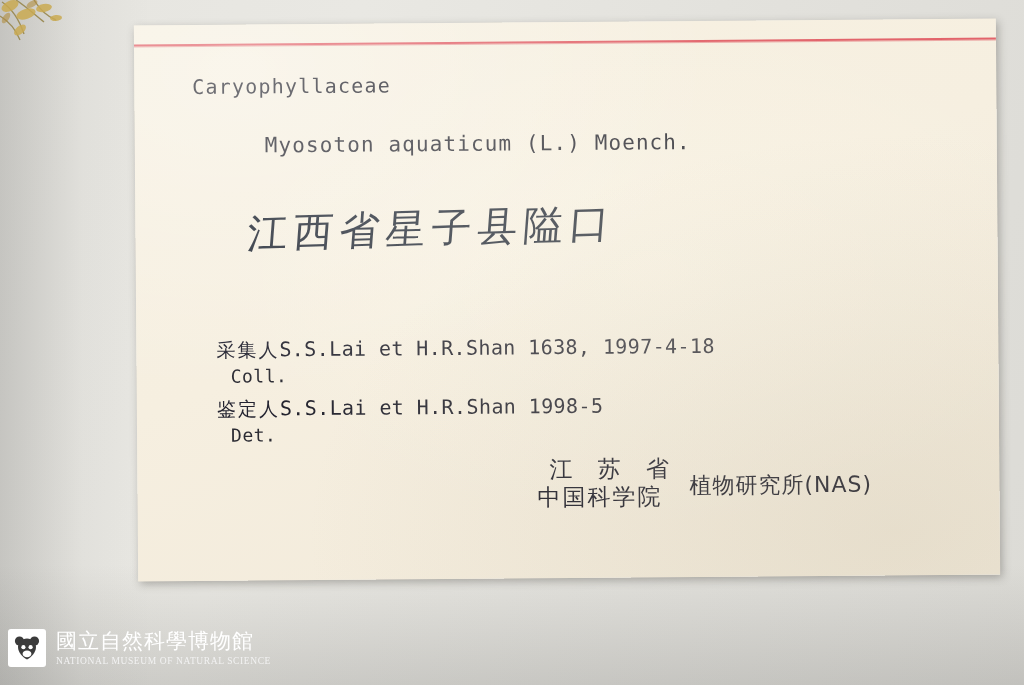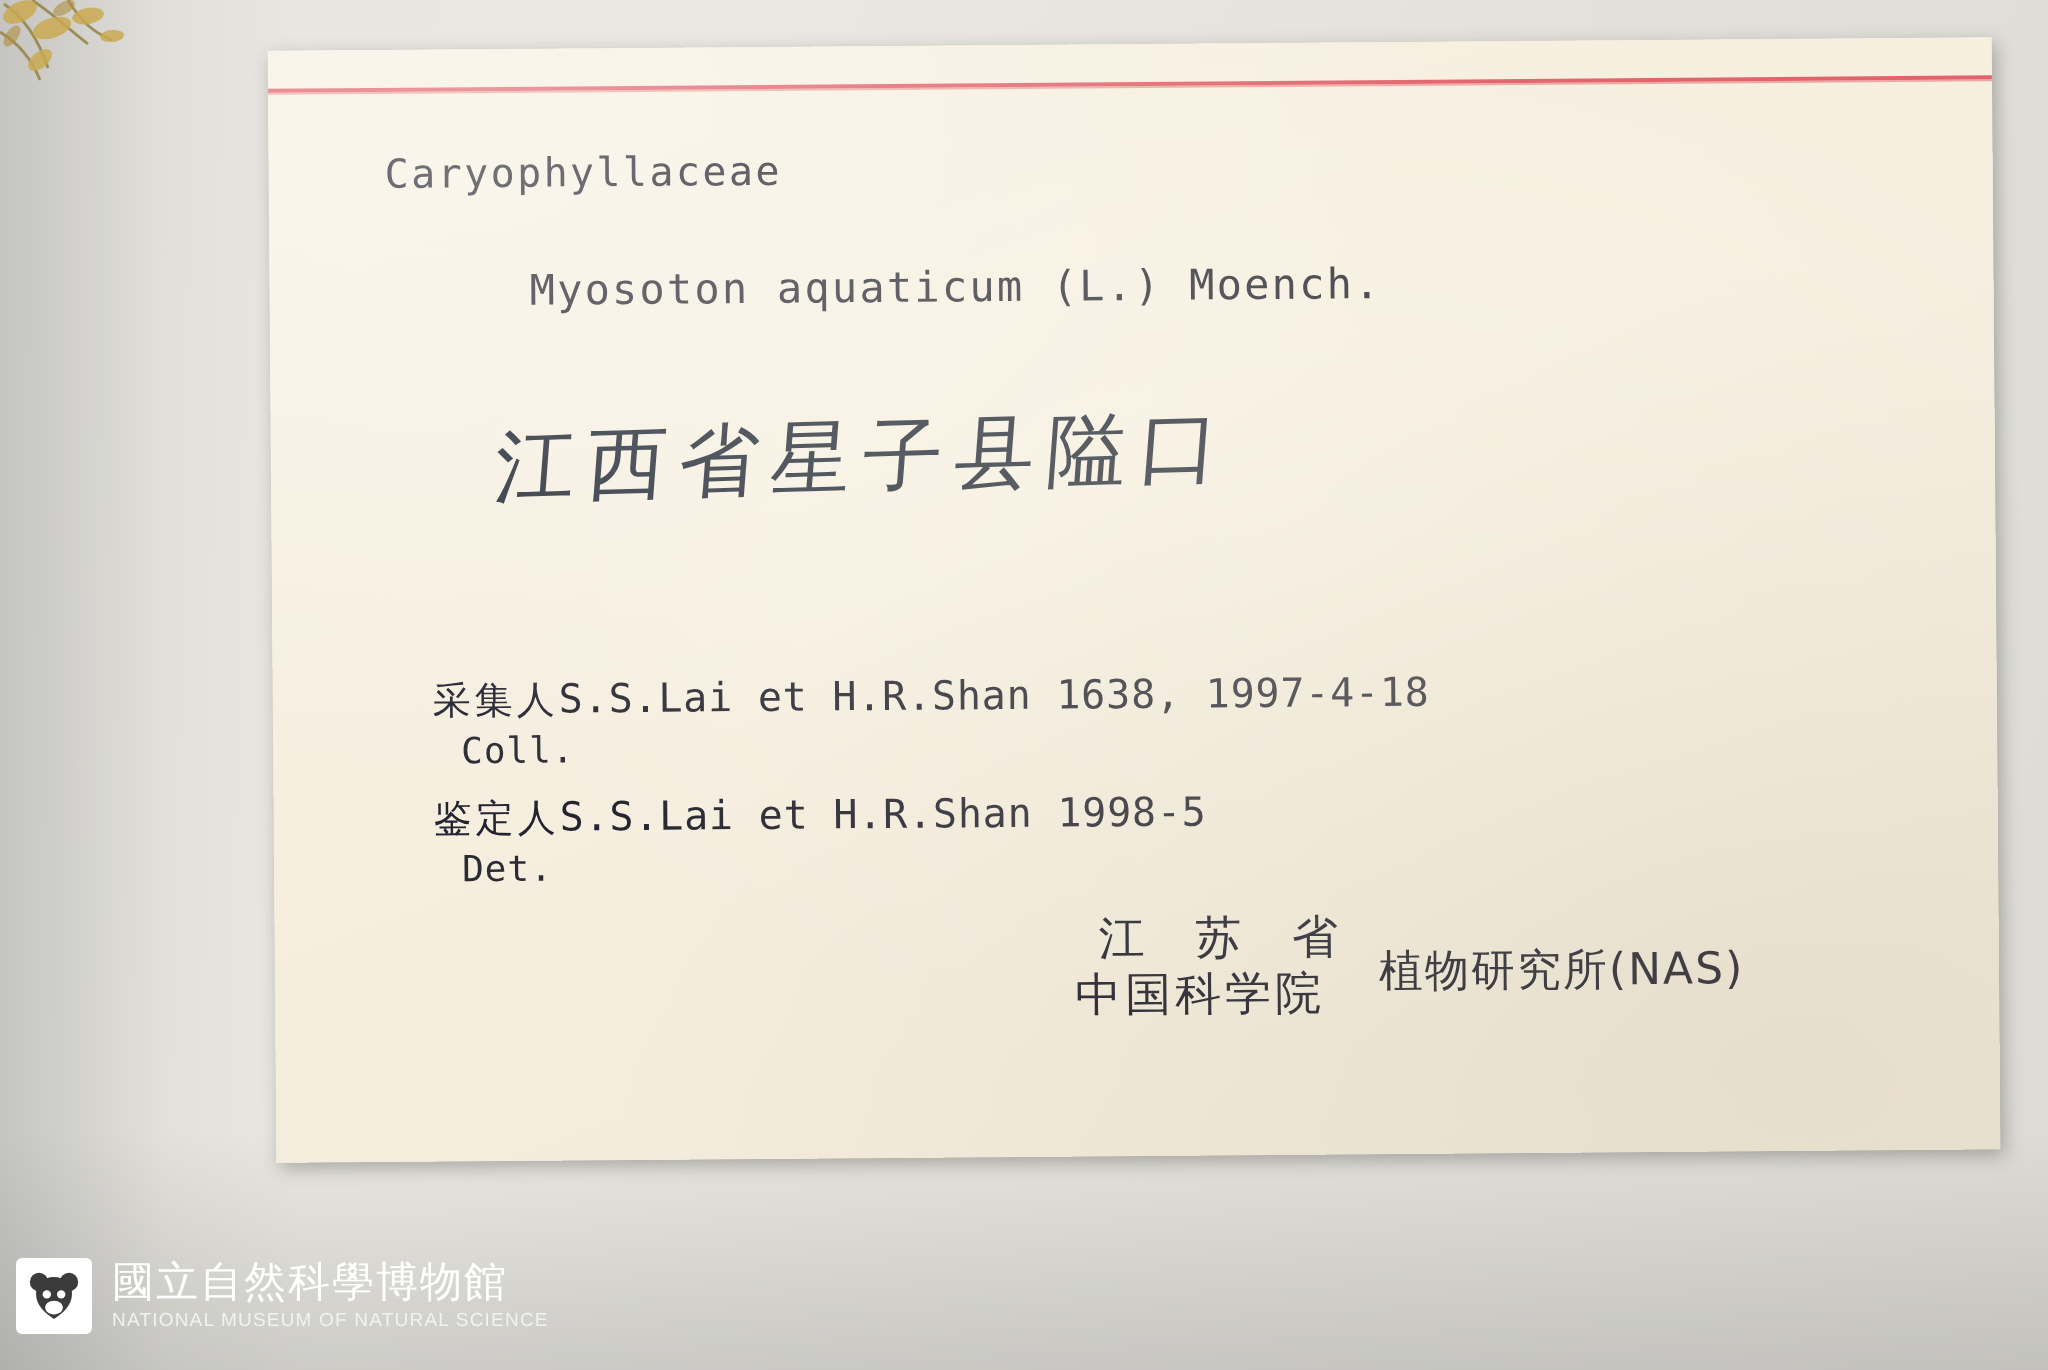--- a/index.html
+++ b/index.html
@@ -207,21 +207,21 @@
     justify-content: center;
   }
   .wm-cn {
     font-family: "DejaVu Sans", sans-serif;
     font-size: 21px;
     color: #ffffff;
     letter-spacing: 1px;
     line-height: 1.05;
   }
   .wm-en {
-    font-family: Liberation Sans, sans-serif;
+    font-family: Liberation Serif, serif;
     font-size: 9.5px;
     color: #f2f2f2;
     letter-spacing: 0.6px;
     margin-top: 3px;
   }
 </style>
 </head>
 <body>
 
 <div id="page">

